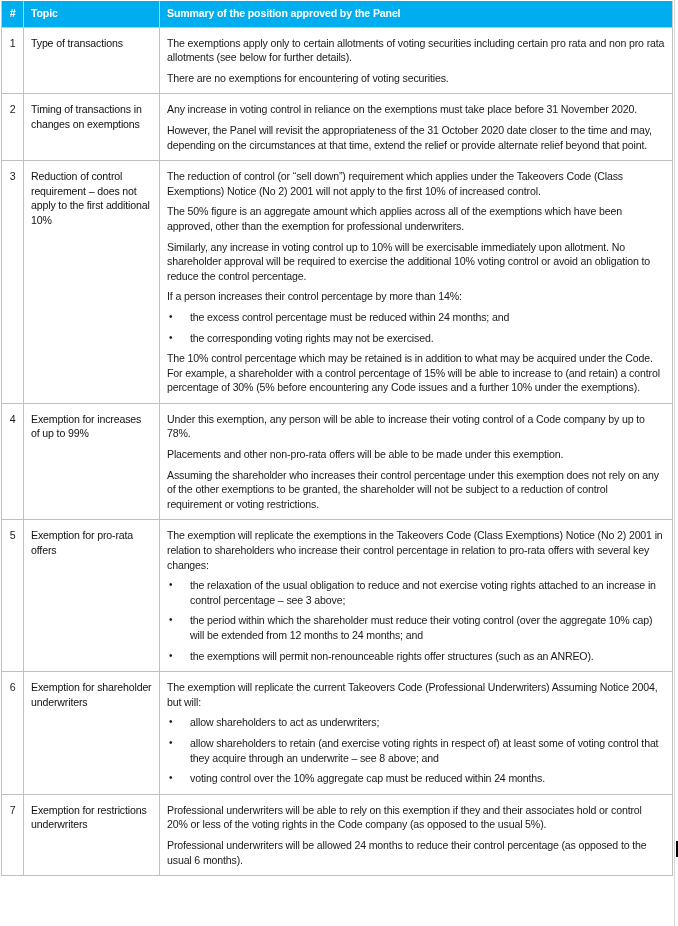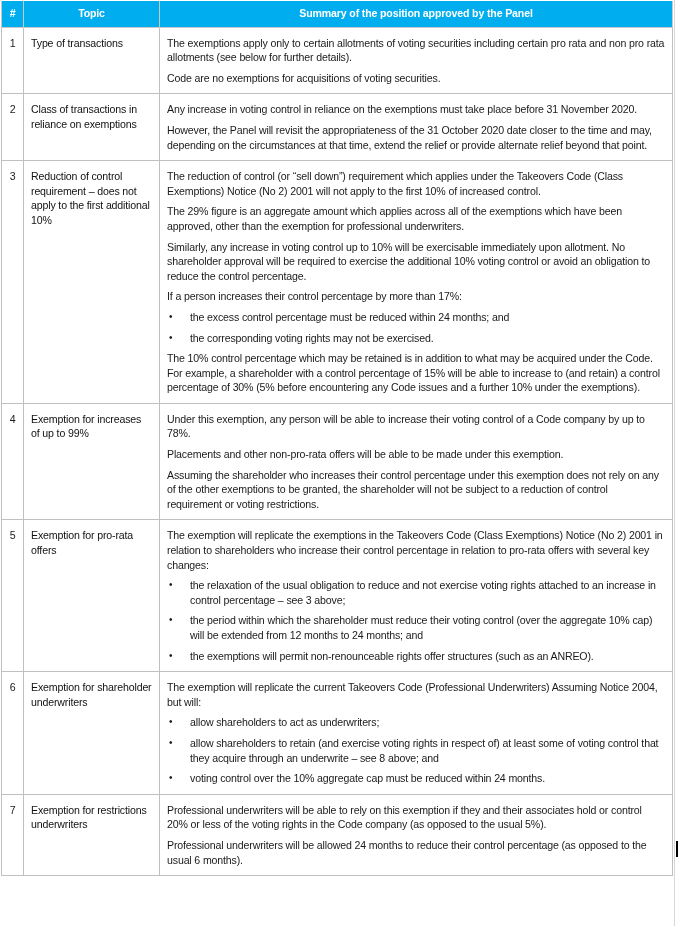--- a/index.html
+++ b/index.html
@@ -26,21 +26,21 @@
       line-height: 14.6px;
       letter-spacing: -0.15px;
     }
     table.summary col.c-num { width: 22px; }
     table.summary col.c-topic { width: 136px; }
     table.summary col.c-sum { width: 513px; }
     table.summary th {
       background: #00aeef;
       color: #ffffff;
       font-weight: bold;
-      text-align: center;
+      text-align: left;
       padding: 5px 7px 6px 7px;
       border: 1px solid #c8c8c8;
       border-top: none;
       height: 14px;
     }
     table.summary th.num { text-align: center; padding-left: 0; padding-right: 0; }
     table.summary td {
       vertical-align: top;
       border: 1px solid #c0c0c0;
       padding: 8px 7px 8px 7px;
@@ -112,41 +112,41 @@
       <th>Summary of the position approved by the Panel</th>
     </tr>
   </thead>
   <tbody id="table-body">
 
     <tr>
       <td class="num">1</td>
       <td class="topic">Type of transactions</td>
       <td class="sum">
         <p>The exemptions apply only to certain allotments of voting securities including certain pro rata and non pro rata allotments (see below for further details).</p>
-        <p>Code are no exemptions for acquisitions of voting securities.</p>
+        <p>There are no exemptions for encountering of voting securities.</p>
       </td>
     </tr>
 
     <tr>
       <td class="num">2</td>
-      <td class="topic">Class of transactions in reliance on exemptions</td>
+      <td class="topic">Timing of transactions in changes on exemptions</td>
       <td class="sum">
         <p>Any increase in voting control in reliance on the exemptions must take place before 31 November 2020.</p>
         <p>However, the Panel will revisit the appropriateness of the 31 October 2020 date closer to the time and may, depending on the circumstances at that time, extend the relief or provide alternate relief beyond that point.</p>
       </td>
     </tr>
 
     <tr>
       <td class="num">3</td>
       <td class="topic">Reduction of control requirement – does not apply to the first additional 10%</td>
       <td class="sum">
         <p>The reduction of control (or “sell down”) requirement which applies under the Takeovers Code (Class Exemptions) Notice (No 2) 2001 will not apply to the first 10% of increased control.</p>
-        <p>The 29% figure is an aggregate amount which applies across all of the exemptions which have been approved, other than the exemption for professional underwriters.</p>
+        <p>The 50% figure is an aggregate amount which applies across all of the exemptions which have been approved, other than the exemption for professional underwriters.</p>
         <p>Similarly, any increase in voting control up to 10% will be exercisable immediately upon allotment. No shareholder approval will be required to exercise the additional 10% voting control or avoid an obligation to reduce the control percentage.</p>
-        <p>If a person increases their control percentage by more than 17%:</p>
+        <p>If a person increases their control percentage by more than 14%:</p>
         <ul>
           <li><span class="bullet">•</span><span>the excess control percentage must be reduced within 24 months; and</span></li>
           <li><span class="bullet">•</span><span>the corresponding voting rights may not be exercised.</span></li>
         </ul>
         <p>The 10% control percentage which may be retained is in addition to what may be acquired under the Code. For example, a shareholder with a control percentage of 15% will be able to increase to (and retain) a control percentage of 30% (5% before encountering any Code issues and a further 10% under the exemptions).</p>
       </td>
     </tr>
 
     <tr>
       <td class="num">4</td>

